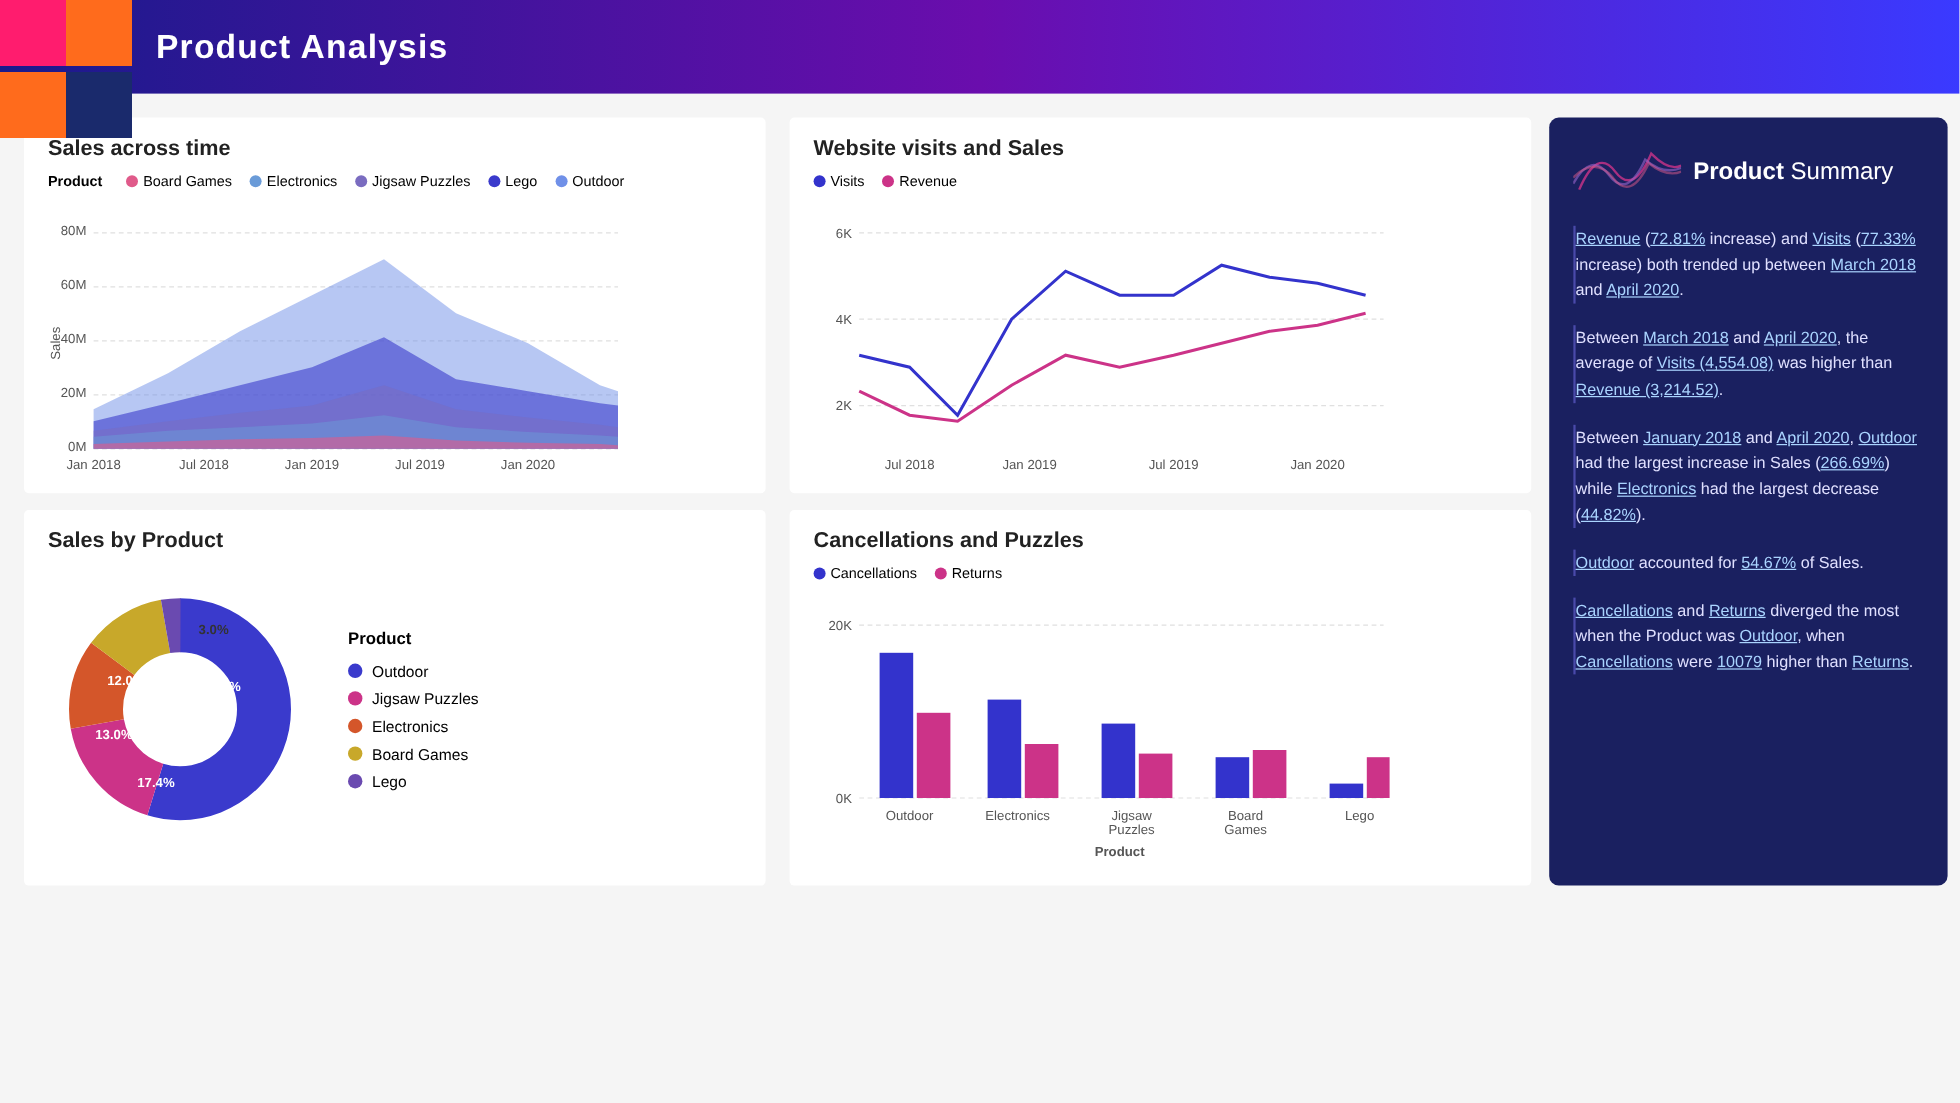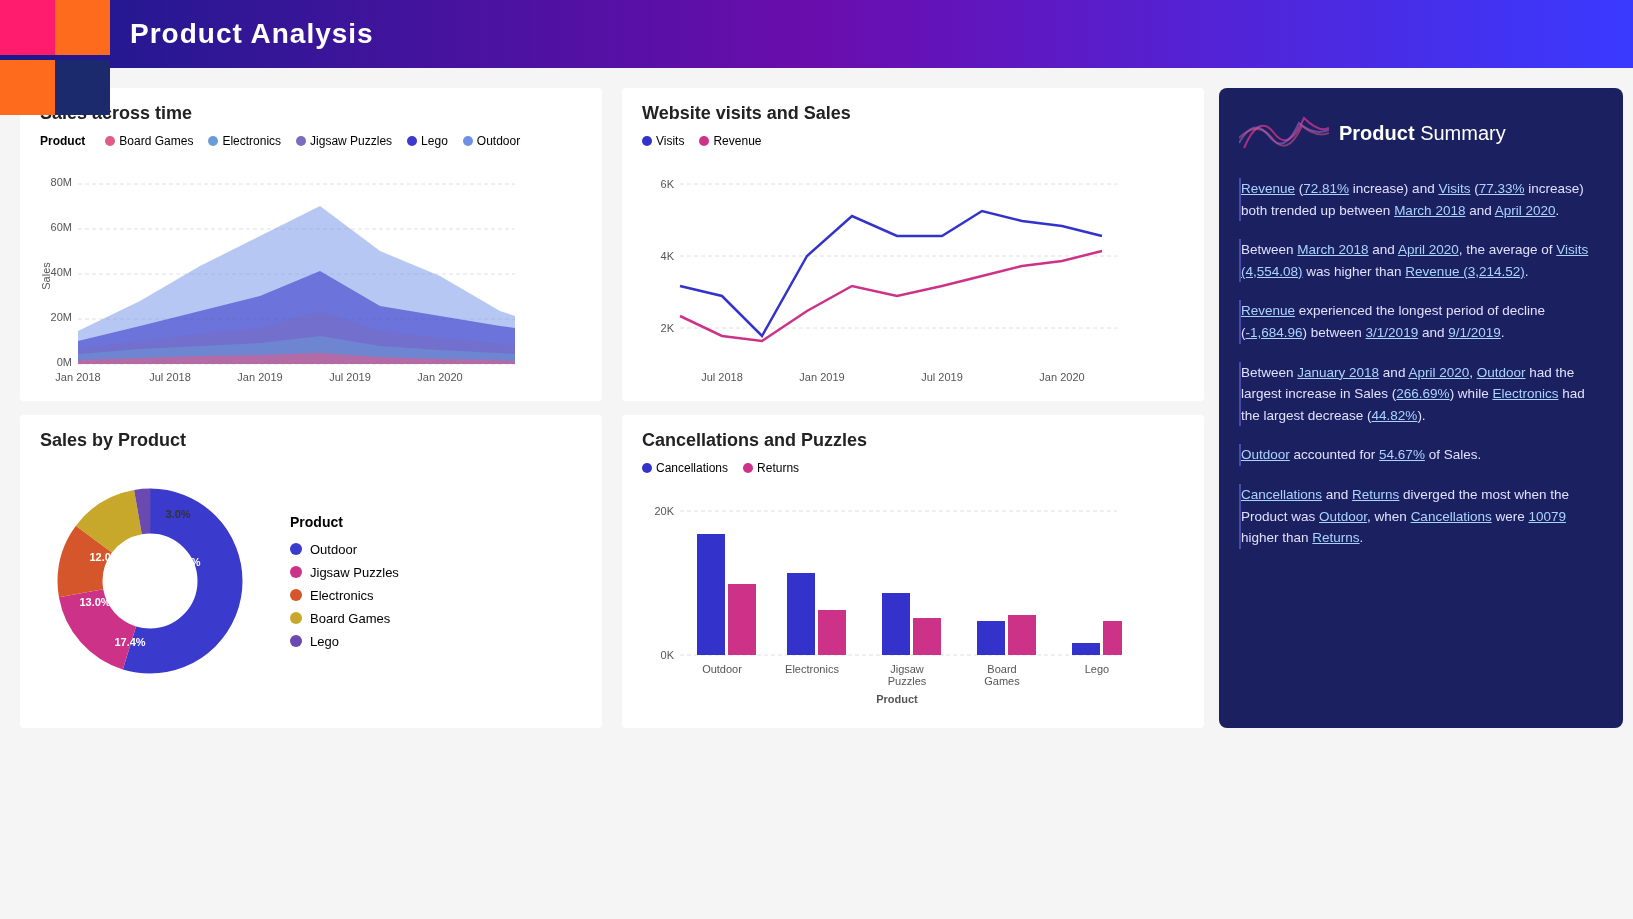--- a/index.html
+++ b/index.html
@@ -7,21 +7,21 @@
       font-family: 'Segoe UI', Arial, sans-serif;
       background: #f5f5f5;
       width: 1633px;
       min-height: 919px;
       overflow-x: hidden;
     }
 
     
     .header {
       background: linear-gradient(90deg, #1a1a8c 0%, #6a0dad 50%, #3a3aff 100%);
-      height: 68px;
+      height: 78px;
       display: flex;
       align-items: center;
       padding-left: 130px;
       position: relative;
     }
     .header-logo {
       position: absolute;
       left: 0;
       top: 0;
       width: 120px;
@@ -65,21 +65,21 @@
     }
     .chart-title {
       font-size: 18px;
       font-weight: 600;
       color: #222;
       margin-bottom: 10px;
     }
 
     
     .summary-panel {
-      width: 404px;
+      width: 332px;
       background: #1a2060;
       border-radius: 8px;
       padding: 20px;
       color: white;
       position: relative;
       overflow: hidden;
     }
     .summary-header {
       display: flex;
       align-items: center;
@@ -395,23 +395,20 @@
     </div>
     <div class="summary-content">
       <p>
         <a>Revenue</a> (<a>72.81%</a> increase) and <a>Visits</a>
         (<a>77.33%</a> increase) both trended up between <a>March 2018</a> and <a>April 2020</a>.
       </p>
       <p>
         Between <a>March 2018</a> and <a>April 2020</a>, the average of <a>Visits (4,554.08)</a> was higher than <a>Revenue (3,214.52)</a>.
       </p>
       <p>
-        <a>Revenue</a> experienced the longest period of decline (<a>-1,684.96</a>) between <a>3/1/2019</a> and <a>9/1/2019</a>.
-      </p>
-      <p>
         Between <a>January 2018</a> and <a>April 2020</a>, <a>Outdoor</a> had the largest increase in Sales (<a>266.69%</a>) while <a>Electronics</a> had the largest decrease (<a>44.82%</a>).
       </p>
       <p>
         <a>Outdoor</a> accounted for <a>54.67%</a> of Sales.
       </p>
       <p>
         <a>Cancellations</a> and <a>Returns</a> diverged the most when the Product was <a>Outdoor</a>, when <a>Cancellations</a> were <a>10079</a> higher than <a>Returns</a>.
       </p>
     </div>
   </div>

